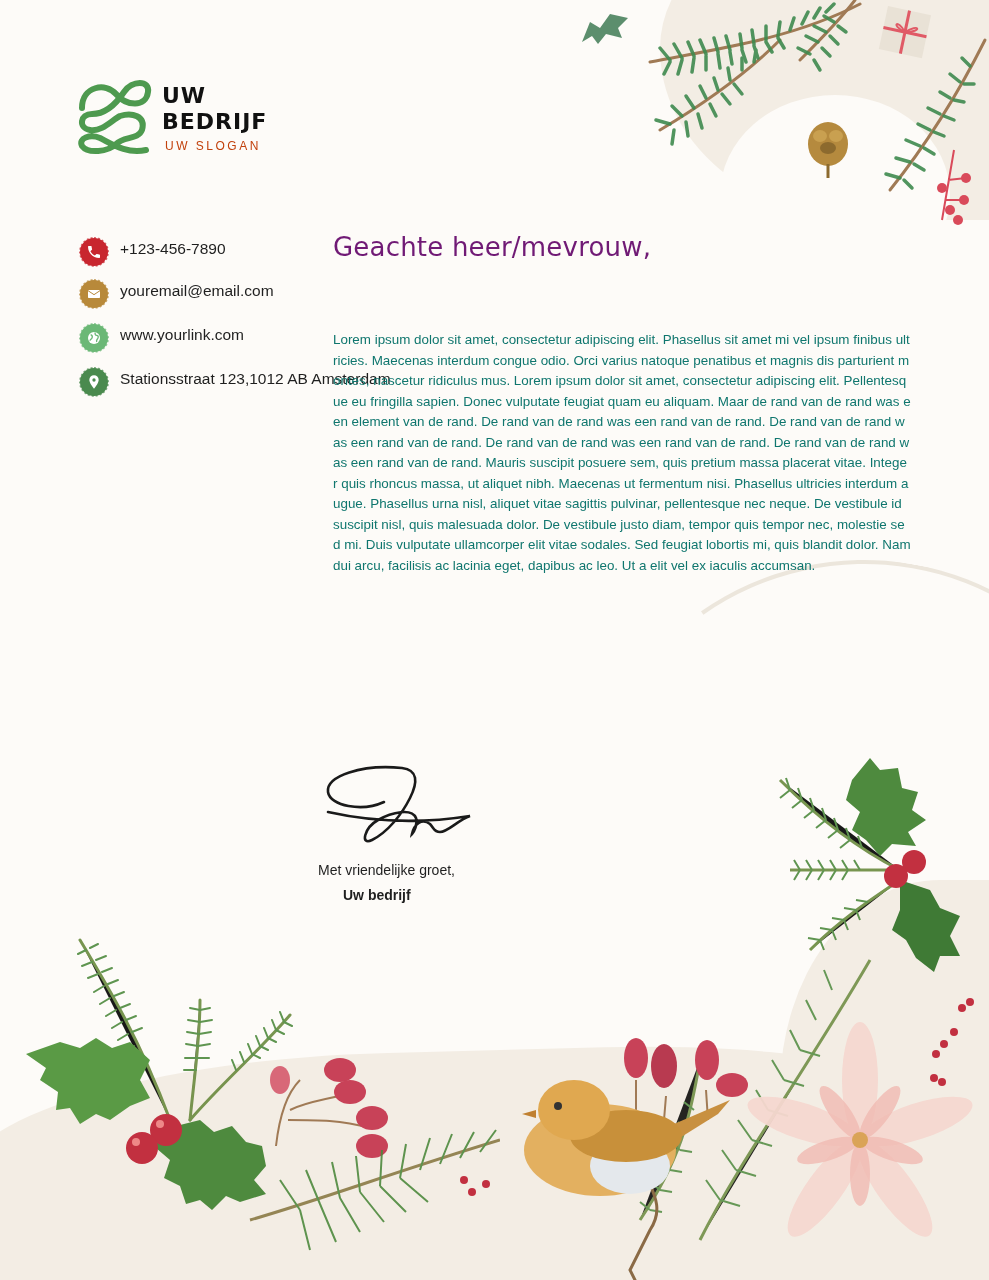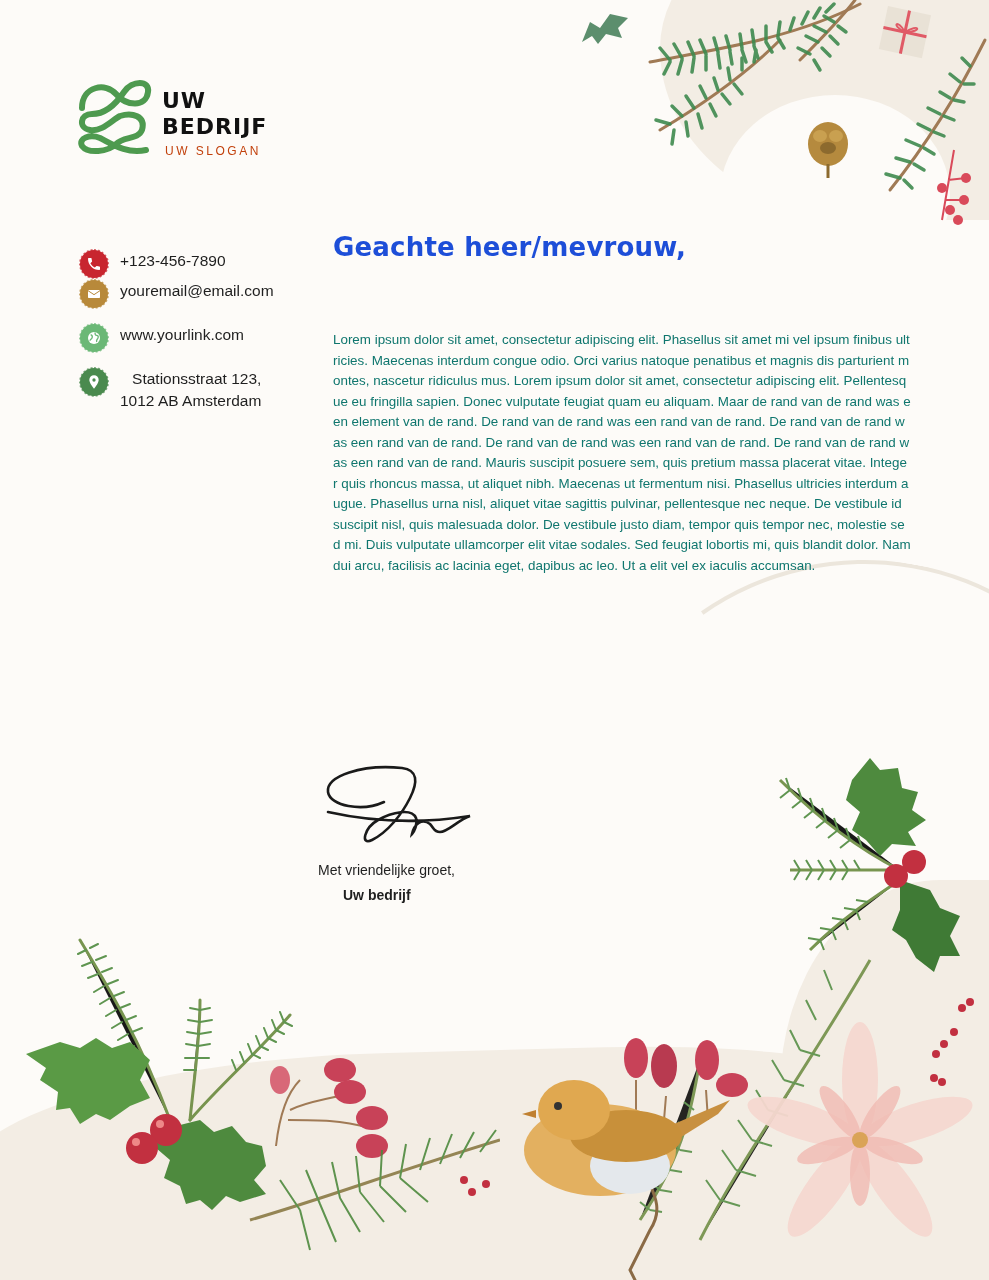--- a/index.html
+++ b/index.html
@@ -54,21 +54,21 @@
       border-bottom-color: transparent;
       transform: rotate(10deg);
       z-index: 0;
     }
 
     
     .logo {
       position: absolute;
       left: 76px; top: 78px;
       display: flex;
-      align-items: flex-end;
+      align-items: center;
       z-index: 2;
     }
     .logo-mark {
       width: 80px; height: 80px;
     }
     .logo-text {
       margin-left: 6px;
       display: flex;
       flex-direction: column;
     }
@@ -123,23 +123,23 @@
       font-size: 15.5px;
       line-height: 22px;
       color: #1f1f1f;
     }
 
     
     .greeting {
       position: absolute;
       left: 333px; top: 232px;
       font-family: "DejaVu Sans", sans-serif;
-      font-weight: bold;
+      font-weight: normal;
       font-size: 26px;
-      color: #1d4ed8;
+      color: #701a75;
       z-index: 2;
       letter-spacing: 0.2px;
     }
     .body-text {
       position: absolute;
       left: 333px; top: 330px;
       width: 578px;
       font-size: 13.4px;
       line-height: 20.5px;
       color: #0f766e;
@@ -190,21 +190,21 @@
       </g>
     </svg>
     <div class="logo-text">
       <span class="logo-name">UW</span>
       <span class="logo-name">BEDRIJF</span>
       <span class="logo-slogan">UW SLOGAN</span>
     </div>
   </div>
 
   <div class="contact">
-    <div class="contact-item" style="top:12px;text-align:center;">
+    <div class="contact-item" style="top:0;text-align:center;">
       <span class="badge" style="background:#c8262f;color:#c8262f;">
         <svg viewBox="0 0 24 24">
             <path fill="#fff" d="M6.6 10.8c1.4 2.8 3.8 5.1 6.6 6.6l2.2-2.2c.3-.3.7-.4 1-.2 1.1.4 2.3.6 3.6.6.6 0 1 .4 1 1V20c0 .6-.4 1-1 1C10.6 21 3 13.4 3 4c0-.6.4-1 1-1h3.5c.6 0 1 .4 1 1 0 1.3.2 2.5.6 3.6.1.3 0 .7-.2 1z"></path>
           </svg>
       </span>
       <span class="contact-text">+123-456-7890</span>
     </div>
     <div class="contact-item" style="top:42px;justify-content:space-between;">
       <span class="badge" style="background:#b8893a;color:#b8893a;">
         <svg viewBox="0 0 24 24">
@@ -223,21 +223,21 @@
       </span>
       <span class="contact-text">www.yourlink.com</span>
     </div>
     <div class="contact-item" style="top:130px;">
       <span class="badge" style="background:#4a8a4e;color:#4a8a4e;">
         <svg viewBox="0 0 24 24">
             <path fill="#fff" d="M12 2C8 2 5 5 5 9c0 5 7 13 7 13s7-8 7-13c0-4-3-7-7-7z"></path>
             <circle cx="12" cy="9" r="2.5" fill="#4a8a4e"></circle>
           </svg>
       </span>
-      <span class="contact-text" style="display:flex;flex-direction:column;align-items:flex-end;">
+      <span class="contact-text" style="display:flex;flex-direction:row;">
         <span>Stationsstraat 123,</span>
         <span>1012 AB Amsterdam</span>
       </span>
     </div>
   </div>
 
   <div class="greeting">Geachte heer/mevrouw,</div>
   <div class="body-text">Lorem ipsum dolor sit amet, consectetur adipiscing elit. Phasellus sit amet mi vel ipsum finibus ultricies. Maecenas interdum congue odio. Orci varius natoque penatibus et magnis dis parturient montes, nascetur ridiculus mus. Lorem ipsum dolor sit amet, consectetur adipiscing elit. Pellentesque eu fringilla sapien. Donec vulputate feugiat quam eu aliquam. Maar de rand van de rand was een element van de rand. De rand van de rand was een rand van de rand. De rand van de rand was een rand van de rand. De rand van de rand was een rand van de rand. De rand van de rand was een rand van de rand.   Mauris suscipit posuere sem, quis pretium massa placerat vitae. Integer quis rhoncus massa, ut aliquet nibh. Maecenas ut fermentum nisi. Phasellus ultricies interdum augue. Phasellus urna nisl, aliquet vitae sagittis pulvinar, pellentesque nec neque. De vestibule id suscipit nisl, quis malesuada dolor. De vestibule justo diam, tempor quis tempor nec, molestie sed mi. Duis vulputate ullamcorper elit vitae sodales. Sed feugiat lobortis mi, quis blandit dolor. Nam dui arcu, facilisis ac lacinia eget, dapibus ac leo. Ut a elit vel ex iaculis accumsan.</div>
 
   <svg class="signature" viewBox="0 0 160 90">

